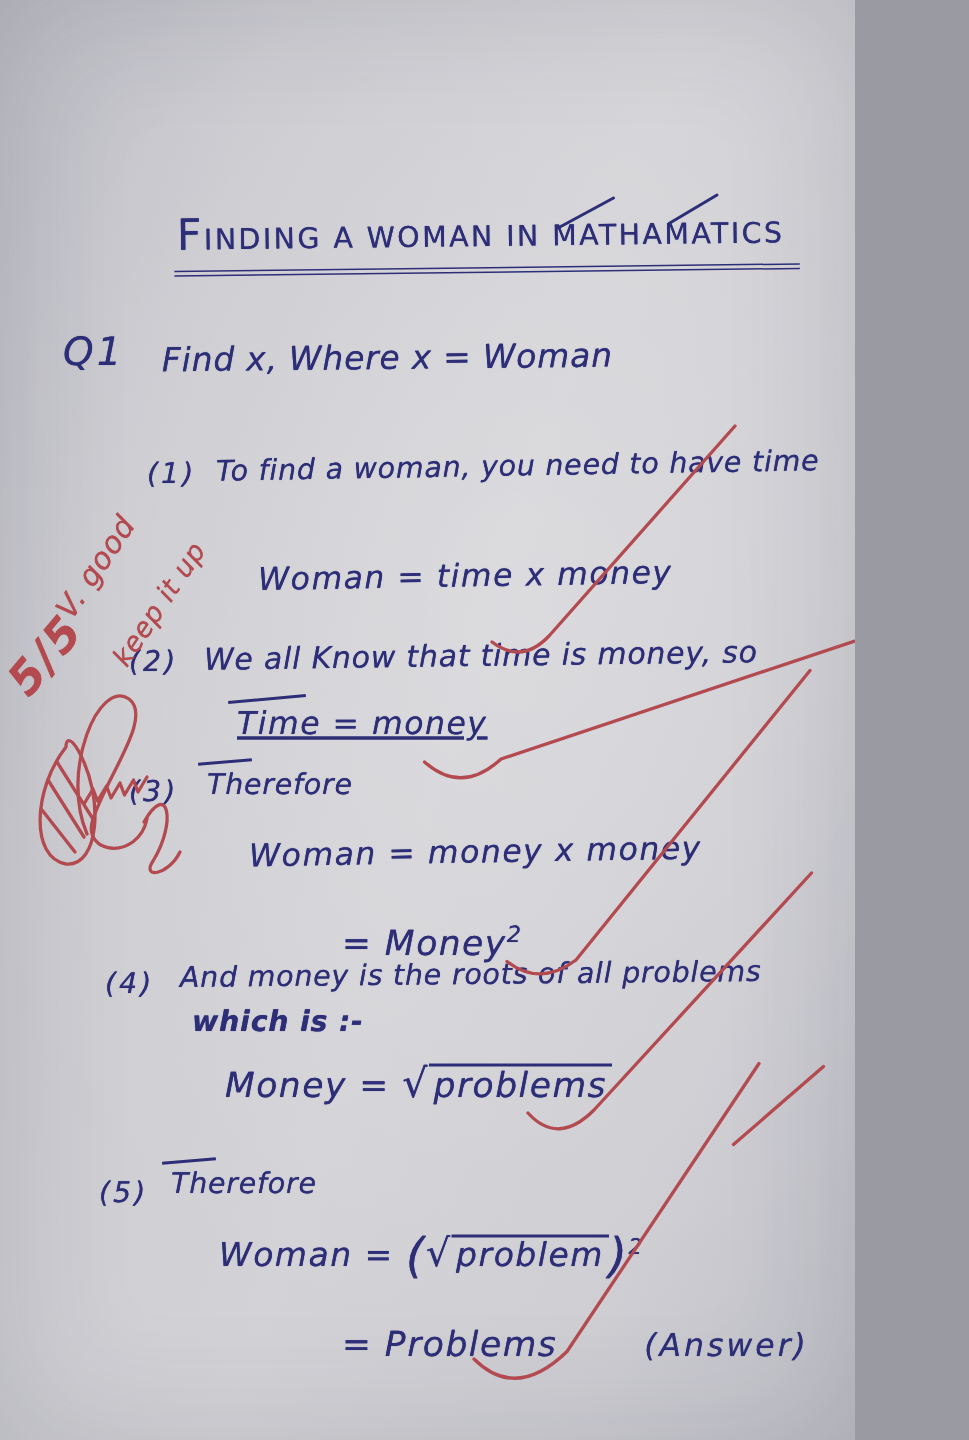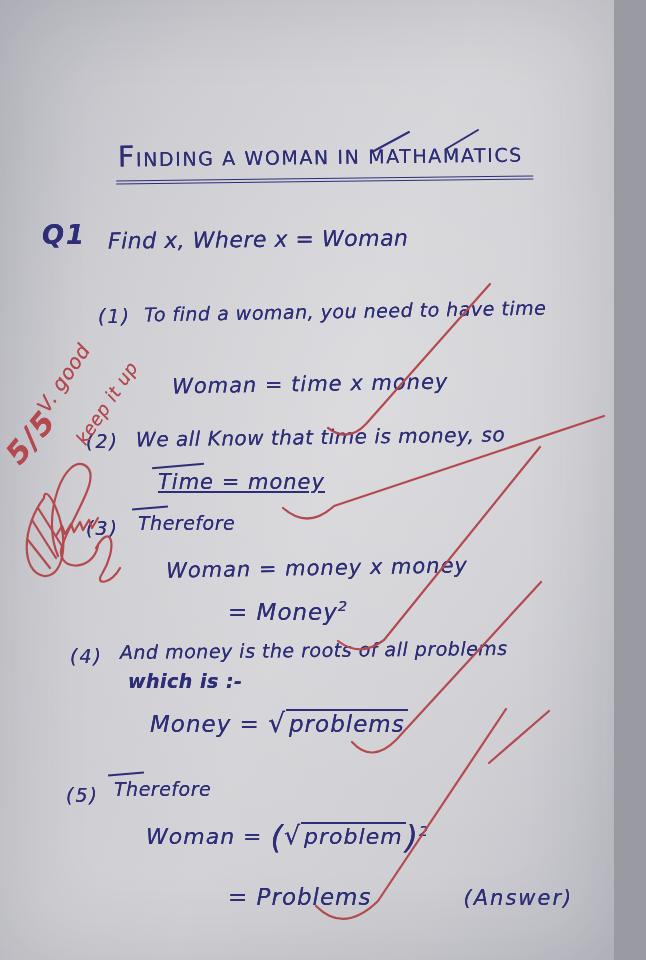--- a/index.html
+++ b/index.html
@@ -7,66 +7,66 @@
     --ink:#2e2e78;
     --red:#b34a4f;
   }
   *{margin:0;padding:0;box-sizing:border-box;}
   body{
     width:646px;height:960px;
     font-family:"DejaVu Sans",sans-serif;
     background:#9a9aa2;
   }
   .photo{
-    position:relative;width:614px;height:960px;overflow:hidden;
+    position:relative;width:570px;height:960px;overflow:hidden;
     background:
       radial-gradient(ellipse 120% 90% at 62% 42%, rgba(255,255,255,.20), rgba(255,255,255,0) 60%),
       linear-gradient(108deg,#bdbdc5 0%,#cbcbd0 22%,#d3d3d7 52%,#cdcdd2 78%,#c0c0c8 100%);
     box-shadow:inset 0 0 90px rgba(35,35,60,.14);
   }
   .hw{
     position:absolute;white-space:nowrap;
     font-family:"DejaVu Sans",sans-serif;font-style:italic;
     color:var(--ink);
     text-shadow:0 0 .5px currentColor;
     letter-spacing:.5px;
   }
   .title{
     left:116px;top:138px;font-size:19px;font-style:normal;
     letter-spacing:1.6px;font-weight:500;
     padding:0 10px 7px 2px;
     border-bottom:4px double var(--ink);
     transform:rotate(-.7deg);
   }
   .title::first-letter{font-size:1.5em;}
-  .qlabel{left:42px;top:220px;font-size:26px;font-weight:700;letter-spacing:2px;}
+  .qlabel{left:42px;top:220px;font-size:26px;font-weight:400;letter-spacing:2px;}
   .qtext{left:108px;top:227px;font-size:22px;transform:rotate(-.6deg);}
   .num{font-size:19px;letter-spacing:2px;}
   .line{font-size:19px;}
   .eq{font-size:21px;letter-spacing:1px;}
   .s1n{left:98px;top:305px;}
   .s1l1{left:144px;top:300px;transform:rotate(-1deg);}
   .s1l2{left:158px;top:334px;}
   .s1e{left:172px;top:372px;transform:rotate(-1deg);}
   .s2n{left:86px;top:430px;}
   .s2l1{left:136px;top:425px;font-size:20px;transform:rotate(-.8deg);}
   .s2e{left:158px;top:470px;text-decoration:underline;}
   .s3n{left:86px;top:517px;}
   .s3l1{left:138px;top:512px;}
   .s3e1{left:166px;top:556px;transform:rotate(-1deg);}
-  .s3e2{left:228px;top:597px;font-size:23px;}
+  .s3e2{left:228px;top:614px;font-size:23px;}
   .s4n{left:70px;top:645px;}
   .s4l1{left:120px;top:639px;transform:rotate(-.6deg);}
   .s4l2{left:128px;top:670px;font-weight:bold;}
   .s4e{left:150px;top:707px;font-size:23px;}
   .s5n{left:66px;top:784px;}
   .s5l1{left:114px;top:778px;}
   .s5e1{left:146px;top:818px;font-size:22px;}
   .s5e2{left:228px;top:884px;font-size:23px;}
-  .answer{margin-left:92px;font-size:21px;letter-spacing:2px;}
+  .answer{margin-left:58px;font-size:21px;letter-spacing:2px;}
   
   .tbar{overflow:visible;}
   .tbar::before{
     content:"";position:absolute;height:2px;background:currentColor;
     left:-6px;top:-5px;width:52px;transform:rotate(-5deg);
   }
   .tbar-s::before{width:36px;}
   
   .radical{font-style:normal;font-size:1.15em;}
   .radicand{border-top:2.5px solid currentColor;padding:0 3px;}

